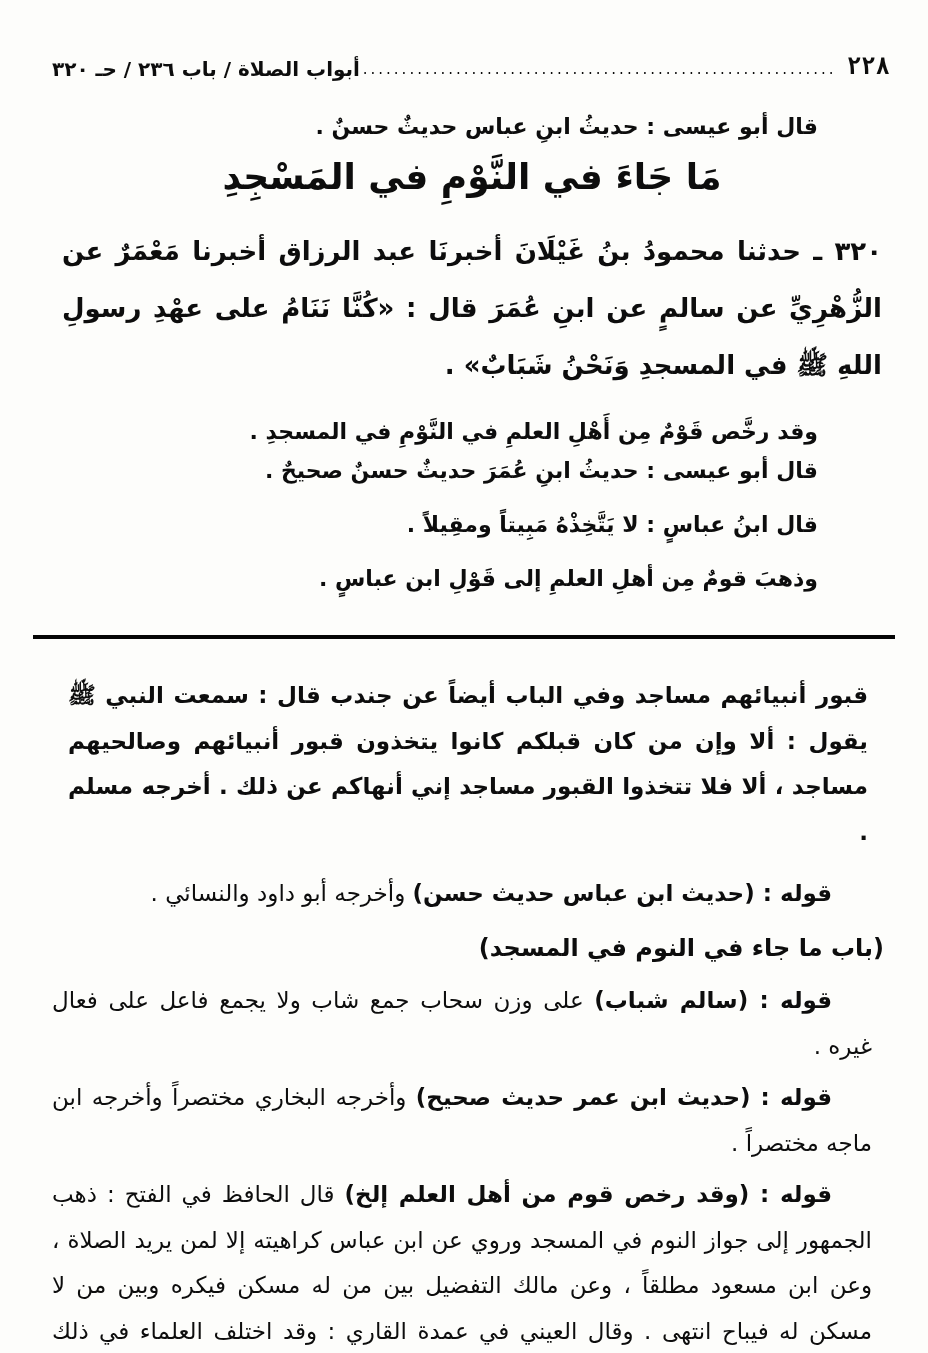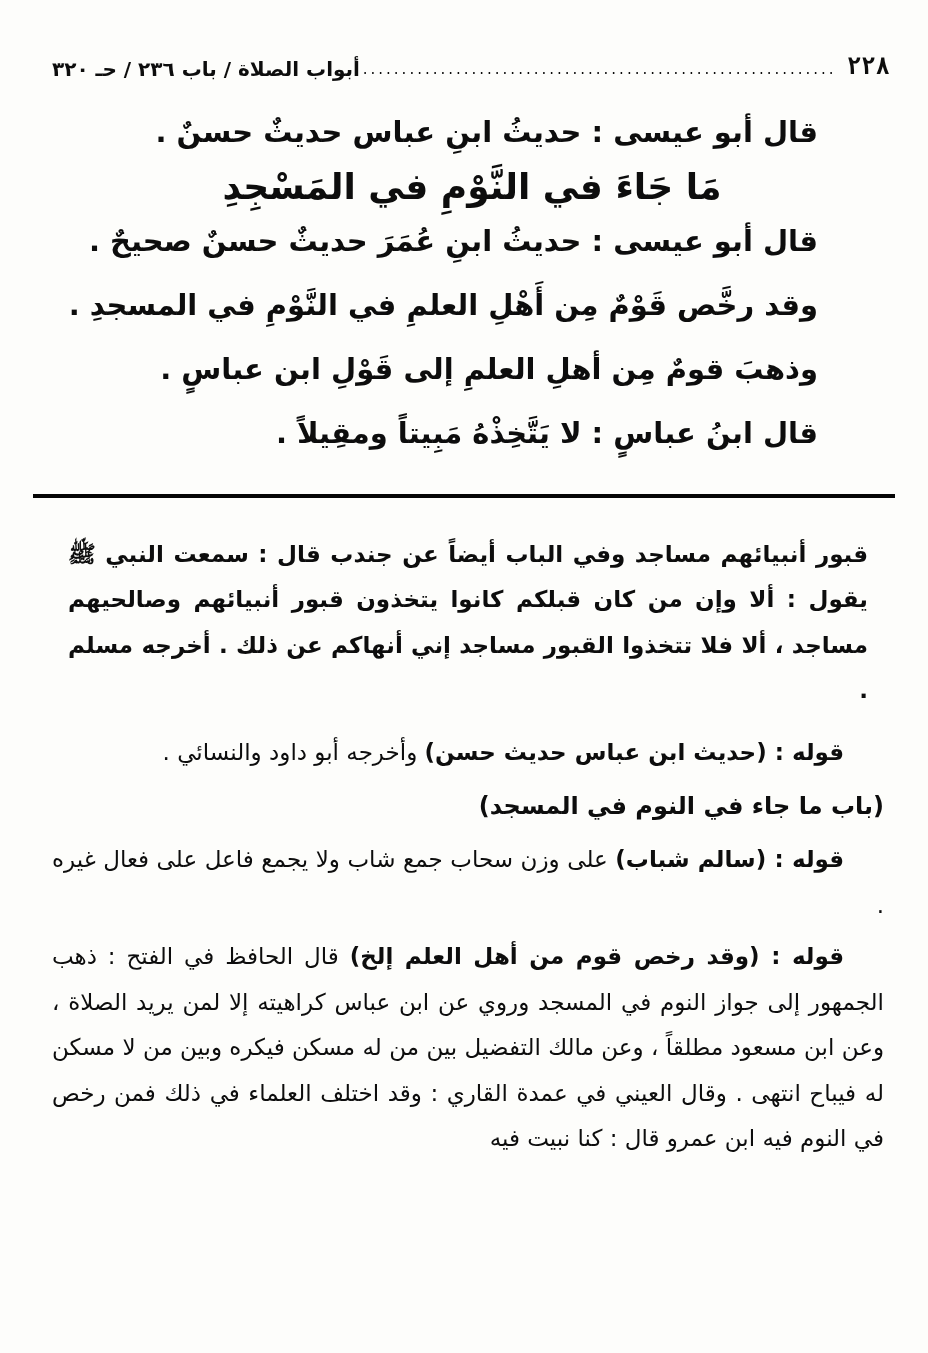--- a/index.html
+++ b/index.html
@@ -30,21 +30,21 @@
     font-weight:normal;
     letter-spacing:3px;
     padding:0 10px;
     transform:translateY(-3px);
   }
   .header-title { font-size:20px; white-space:nowrap; }
 
   
   .body-block { padding:0 46px 0 62px; }
   .statement {
-    font-size:29px;
+    font-size:22px;
     font-weight:bold;
     text-align:right;
     text-indent:64px;
     line-height:1.45;
     margin:0;
   }
   .st-1 { margin-top:30px; }
   .chapter-num   { text-align:center; font-size:30px; font-weight:bold; margin:28px 0 0 0; line-height:1.35; }
   .chapter-title { text-align:center; font-size:36px; font-weight:bold; margin:10px 0 0 0; line-height:1.35; }
   .hadith {
@@ -65,21 +65,21 @@
   }
 
   
   .footnotes { padding:18px 44px 0 52px; font-size:23px; line-height:1.98; }
   .fn-cont {
     margin:16px;
     font-weight:bold;
     text-align:justify;
   }
   .fn-q {
-    margin:6px 0 0 0;
+    margin:6px 12px 0 0;
     font-weight:normal;
     text-align:justify;
     text-indent:40px;
   }
   .fn-q .b { font-weight:bold; }
   .fn-bab {
     margin:8px 0 0 0;
     font-weight:bold;
     font-size:24px;
   }
@@ -93,35 +93,37 @@
     <span class="page-num">٢٢٨</span>
     <span class="leader">..........................................................................................</span>
     <span class="header-title">أبواب الصلاة / باب ٢٣٦ / حـ ٣٢٠</span>
   </div>
 
   <div class="body-block">
     <p class="statement st-1">قال أبو عيسى :  حديثُ ابنِ عباس حديثٌ حسنٌ .</p>
 
     <p class="chapter-title">مَا جَاءَ في النَّوْمِ في المَسْجِدِ</p>
 
+    <p class="hadith">٣٢٠ ـ حدثنا محمودُ بنُ غَيْلَانَ أخبرنَا عبد الرزاق أخبرنا مَعْمَرٌ عن الزُّهْرِيِّ عن سالمٍ عن ابنِ عُمَرَ قال : «كُنَّا نَنَامُ على عهْدِ رسولِ اللهِ ﷺ في المسجدِ وَنَحْنُ شَبَابٌ» .</p>
 
+    <p class="statement st-3">وقد رخَّص قَوْمٌ مِن أَهْلِ العلمِ في النَّوْمِ في المسجدِ .</p>
     <p class="statement st-2">قال أبو عيسى :  حديثُ ابنِ عُمَرَ حديثٌ حسنٌ صحيحٌ .</p>
-    <p class="statement st-3">وقد رخَّص قَوْمٌ مِن أَهْلِ العلمِ في النَّوْمِ في المسجدِ .</p>
+    <p class="statement st-4">قال ابنُ عباسٍ :  لا يَتَّخِذْهُ مَبِيتاً ومقِيلاً .</p>
     <p class="statement st-5">وذهبَ قومٌ مِن أهلِ العلمِ إلى قَوْلِ ابن عباسٍ .</p>
-    <p class="statement st-4">قال ابنُ عباسٍ :  لا يَتَّخِذْهُ مَبِيتاً ومقِيلاً .</p>
   </div>
 
   <hr class="footnote-rule">
 
   <div class="footnotes">
     <p class="fn-cont">قبور أنبيائهم مساجد وفي الباب أيضاً عن جندب قال : سمعت النبي ﷺ يقول : ألا وإن من كان قبلكم كانوا يتخذون قبور أنبيائهم وصالحيهم مساجد ، ألا فلا تتخذوا القبور مساجد إني أنهاكم عن ذلك . أخرجه مسلم .</p>
 
     <p class="fn-q"><span class="b">قوله : </span><span class="b">(حديث ابن عباس حديث حسن)</span><span> وأخرجه أبو داود والنسائي .</span></p>
 
     <p class="fn-bab">(باب ما جاء في النوم في المسجد)</p>
 
     <p class="fn-q"><span class="b">قوله : </span><span class="b">(سالم شباب)</span><span> على وزن سحاب جمع شاب ولا يجمع فاعل على فعال غيره .</span></p>
 
+    <p class="fn-q"><span class="b">قوله : </span><span class="b">(حديث ابن عمر حديث صحيح)</span><span> وأخرجه البخاري مختصراً وأخرجه ابن ماجه مختصراً .</span></p>
 
     <p class="fn-q"><span class="b">قوله : </span><span class="b">(وقد رخص قوم من أهل العلم إلخ)</span><span> قال الحافظ في الفتح : ذهب الجمهور إلى جواز النوم في المسجد وروي عن ابن عباس كراهيته إلا لمن يريد الصلاة ، وعن ابن مسعود مطلقاً ، وعن مالك التفضيل بين من له مسكن فيكره وبين من لا مسكن له فيباح انتهى . وقال العيني في عمدة القاري : وقد اختلف العلماء في ذلك فمن رخص في النوم فيه ابن عمرو قال : كنا نبيت فيه</span></p>
   </div>
 
 </div>
 
 </body></html>

